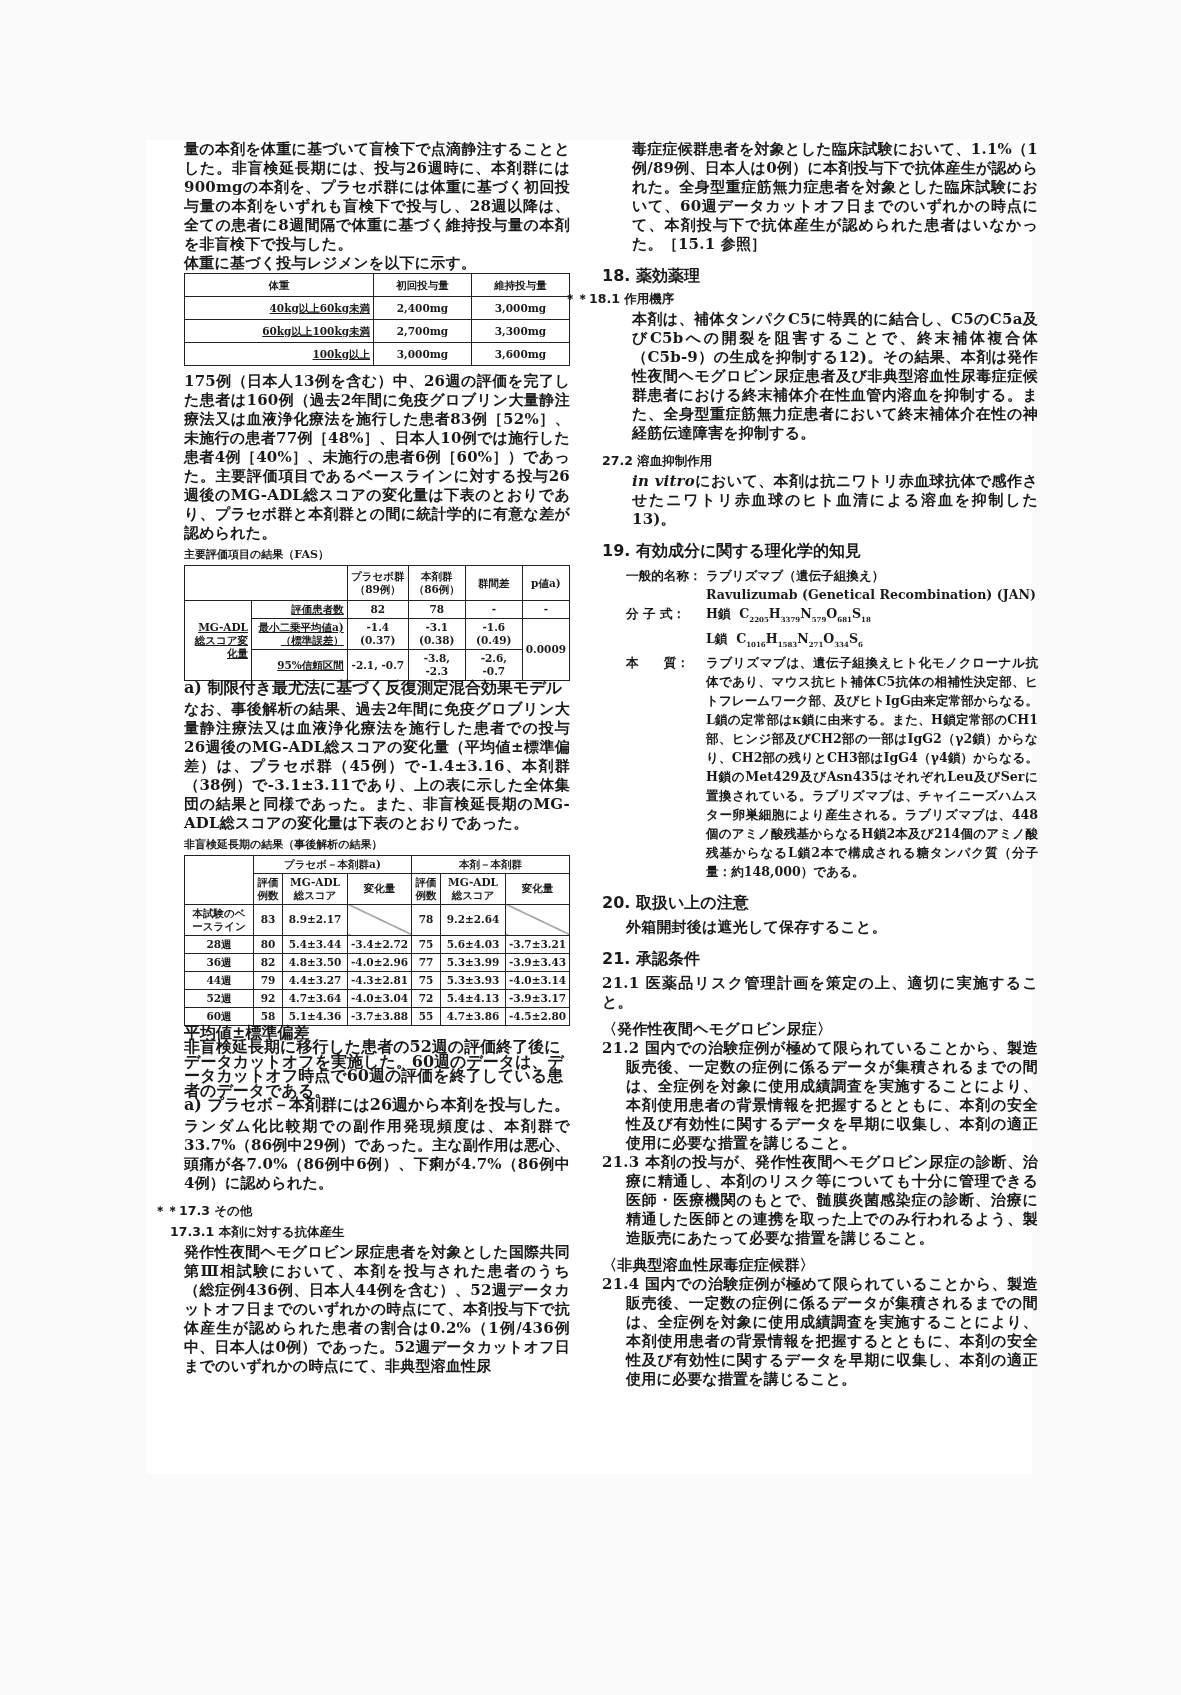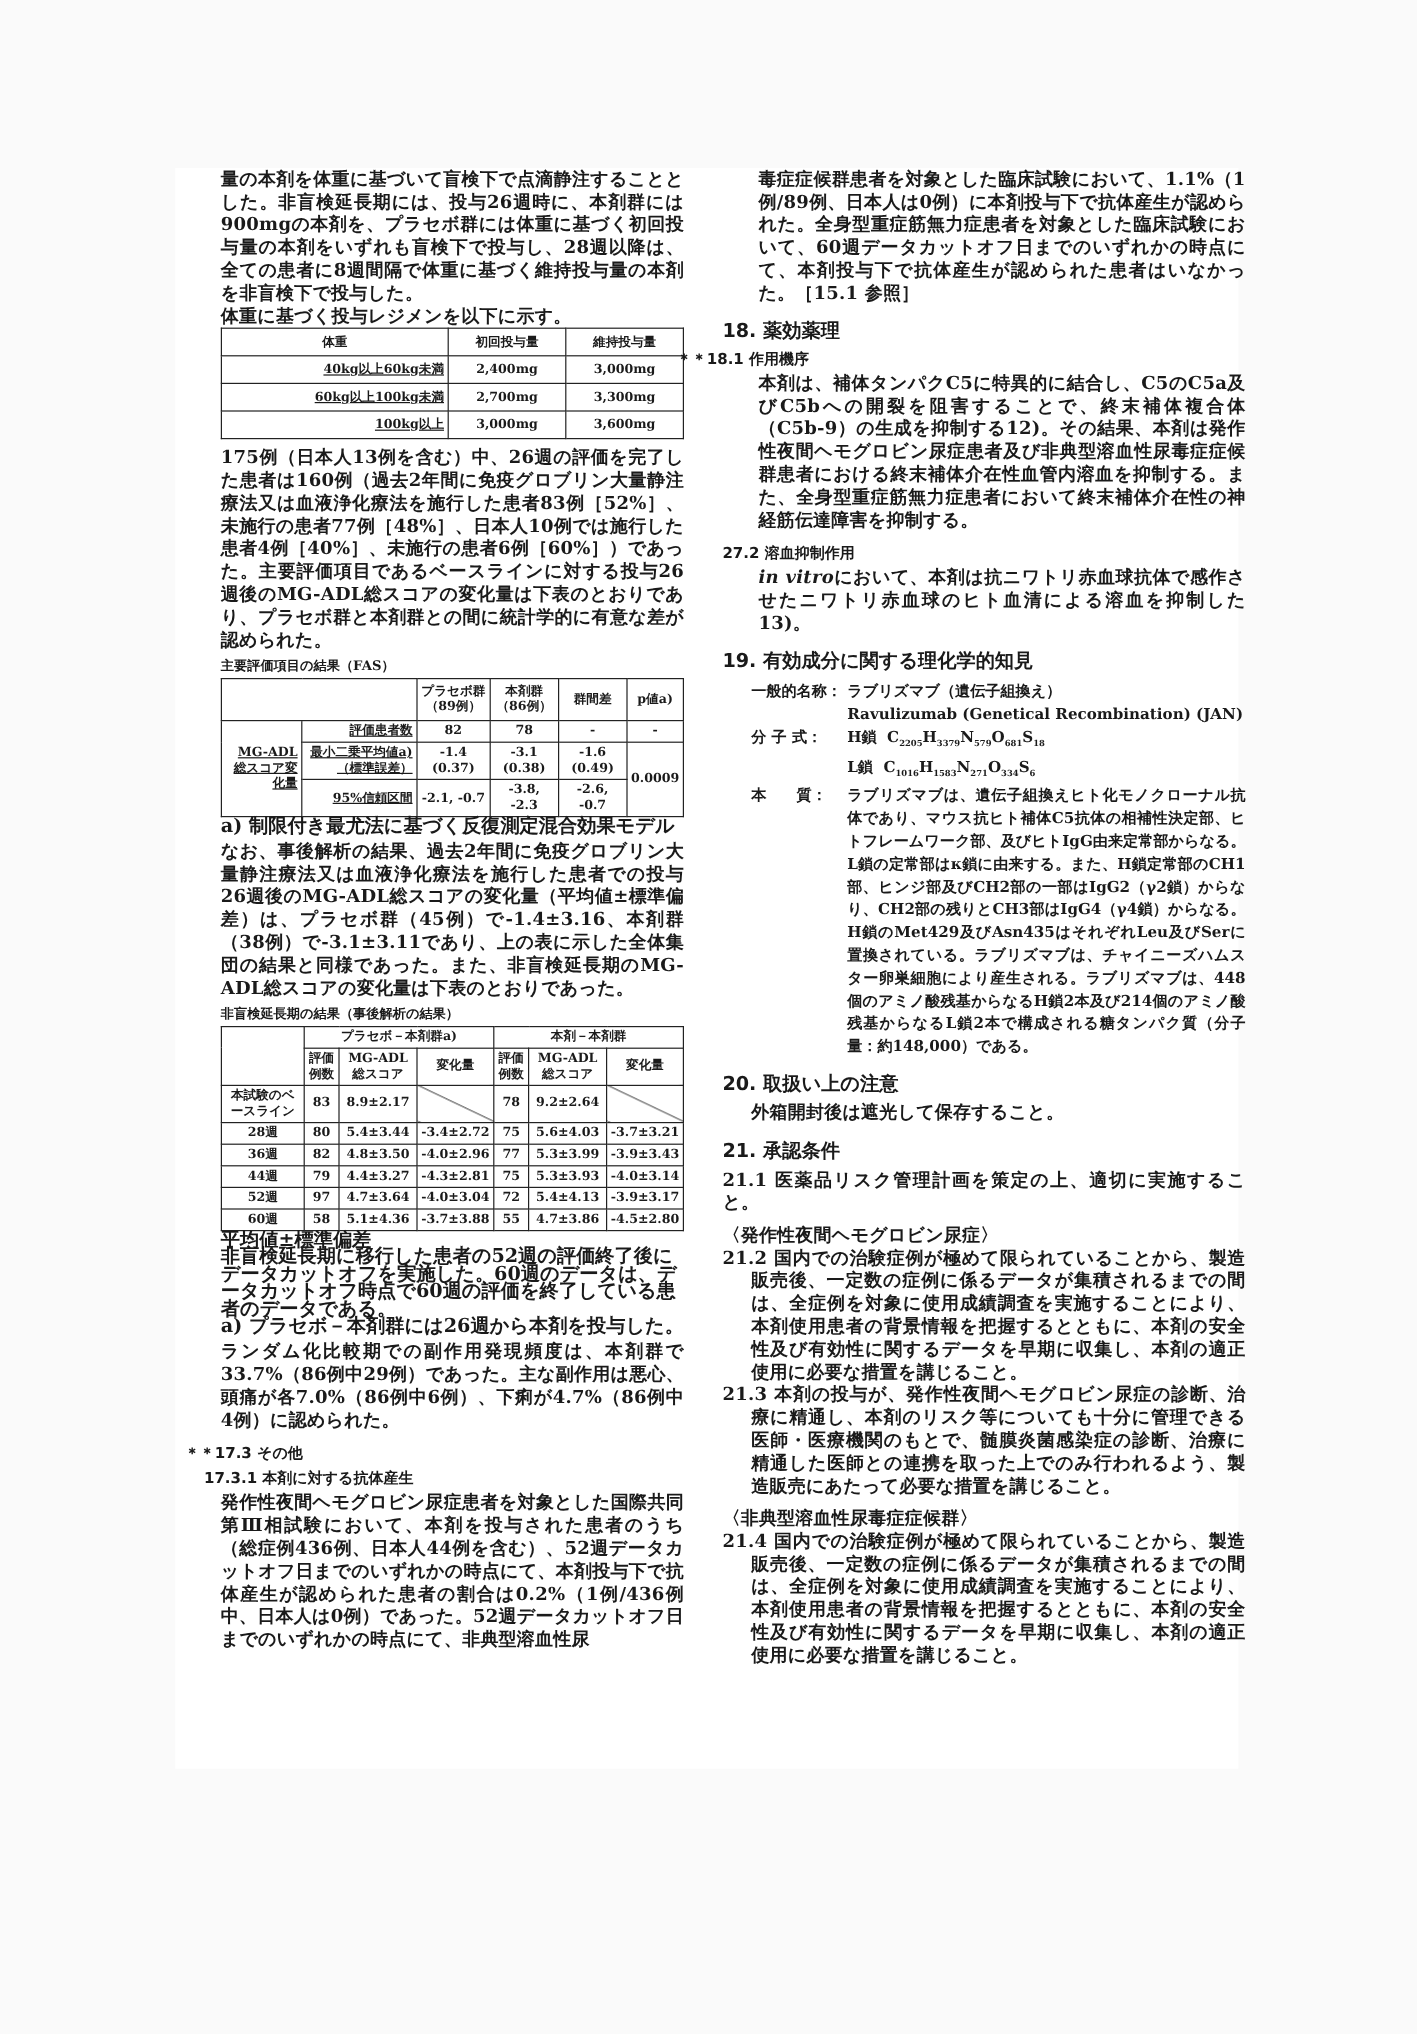--- a/index.html
+++ b/index.html
@@ -152,21 +152,21 @@
         <td>44週</td>
         <td>79</td>
         <td>4.4±3.27</td>
         <td>-4.3±2.81</td>
         <td>75</td>
         <td>5.3±3.93</td>
         <td>-4.0±3.14</td>
       </tr>
       <tr>
         <td>52週</td>
-        <td>97</td>
+        <td>92</td>
         <td>4.7±3.64</td>
         <td>-4.0±3.04</td>
         <td>72</td>
         <td>5.4±4.13</td>
         <td>-3.9±3.17</td>
       </tr>
       <tr>
         <td>60週</td>
         <td>58</td>
         <td>5.1±4.36</td>

